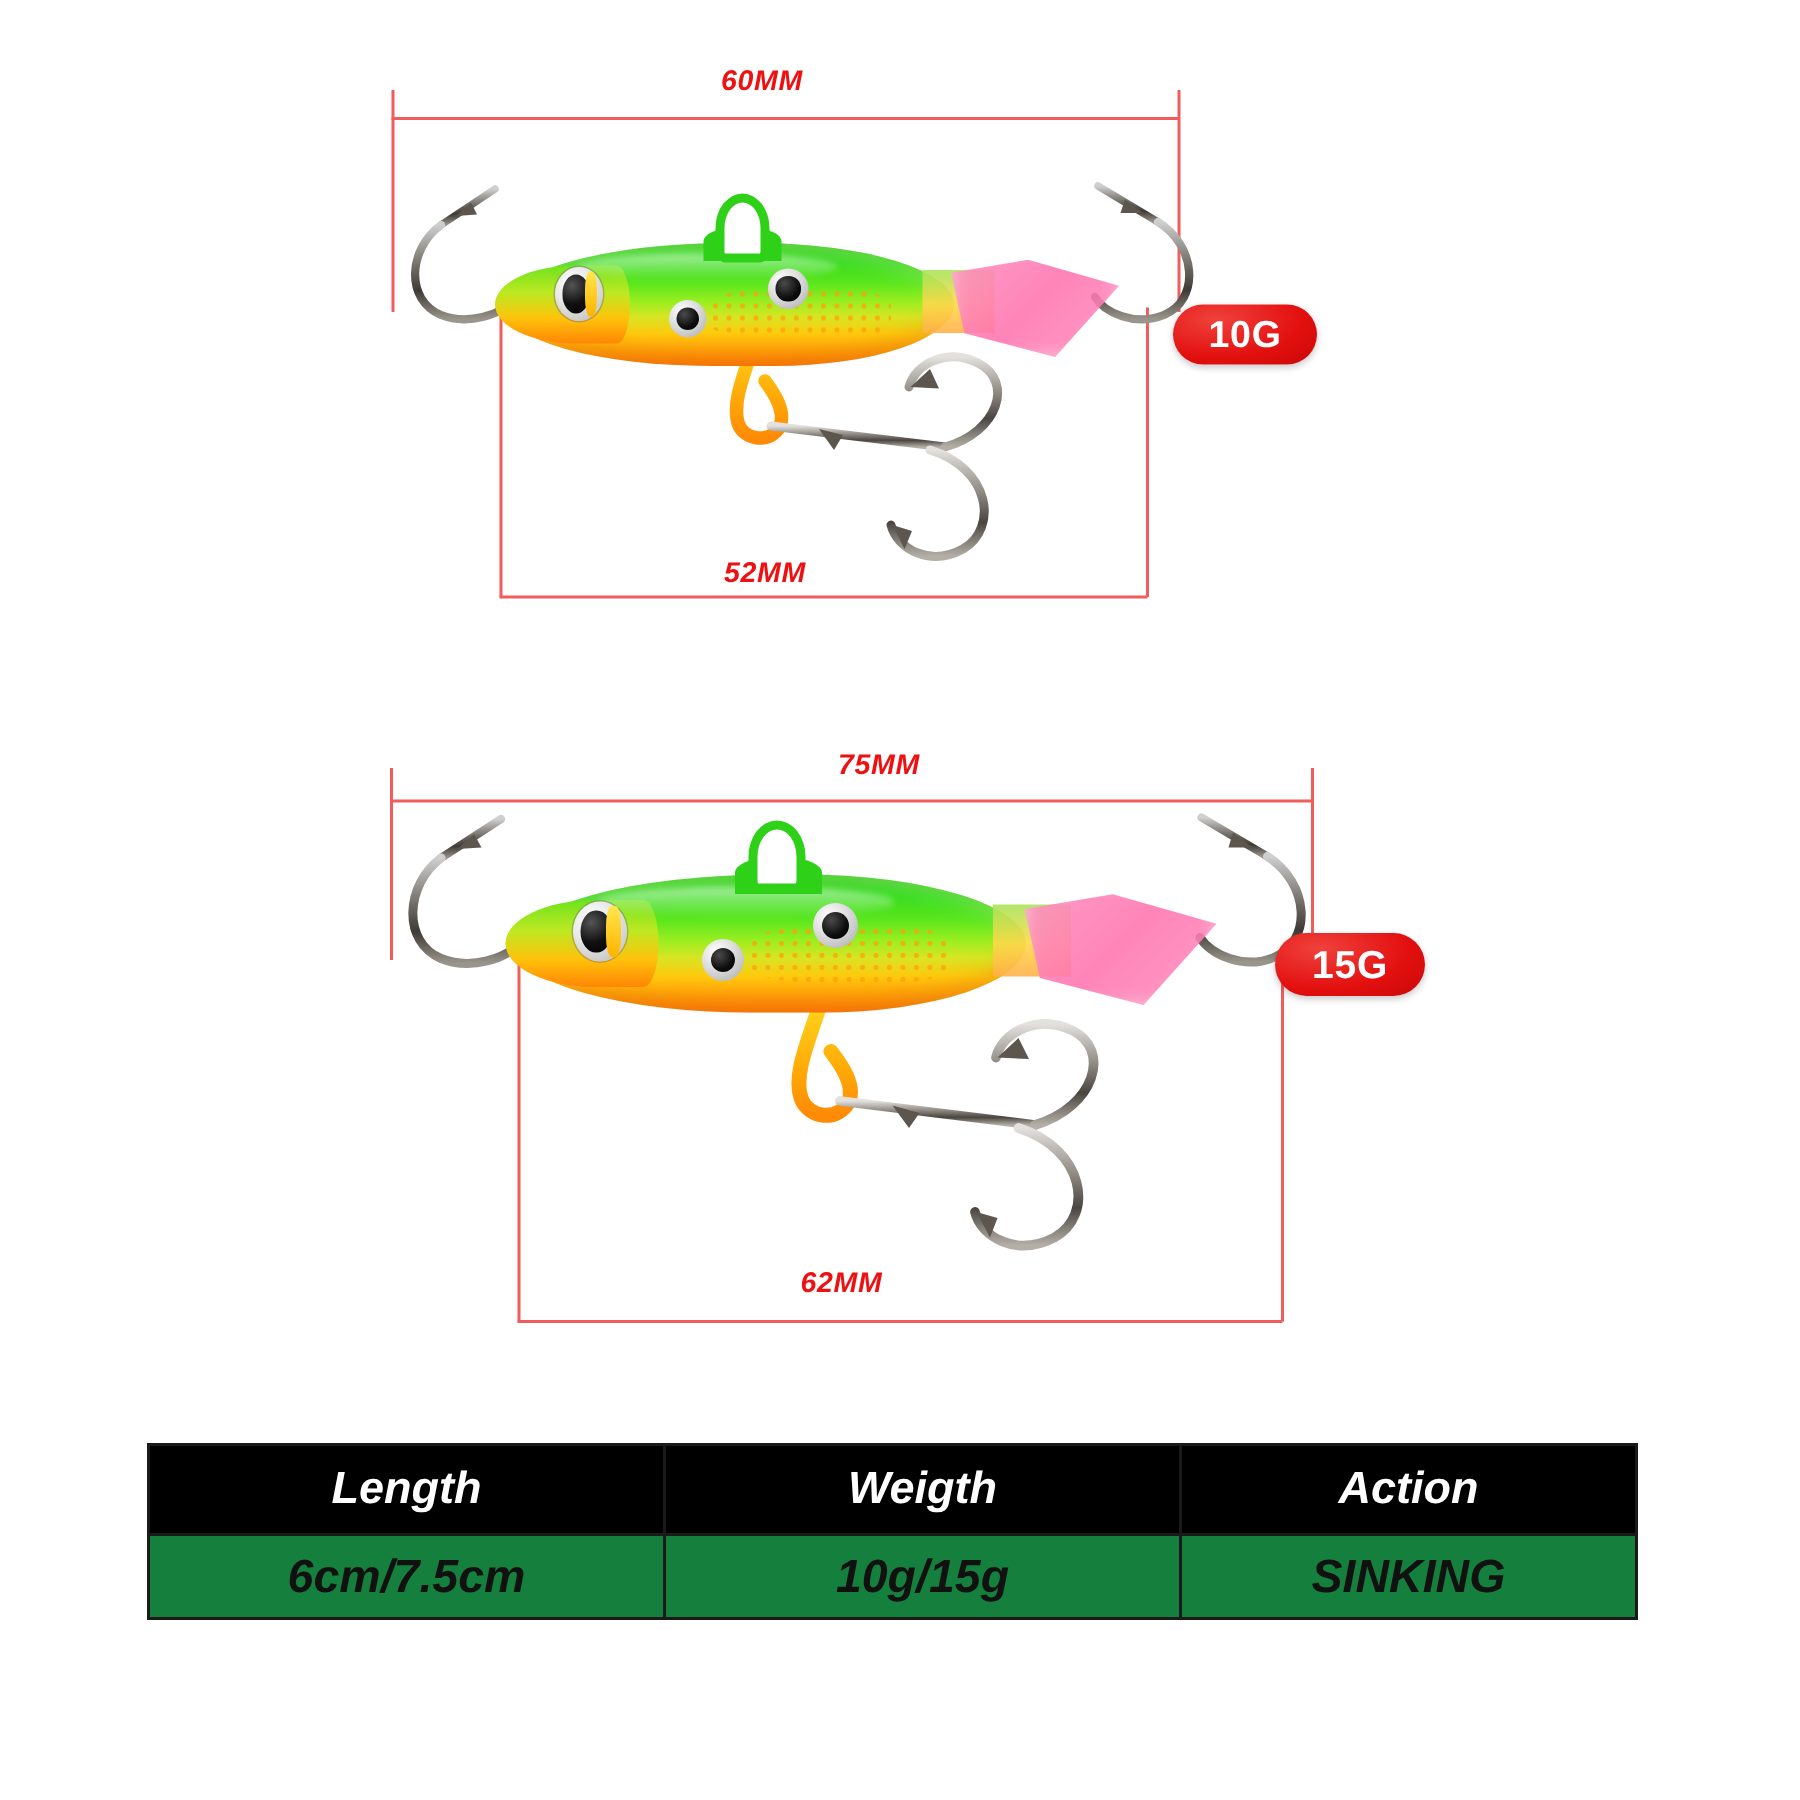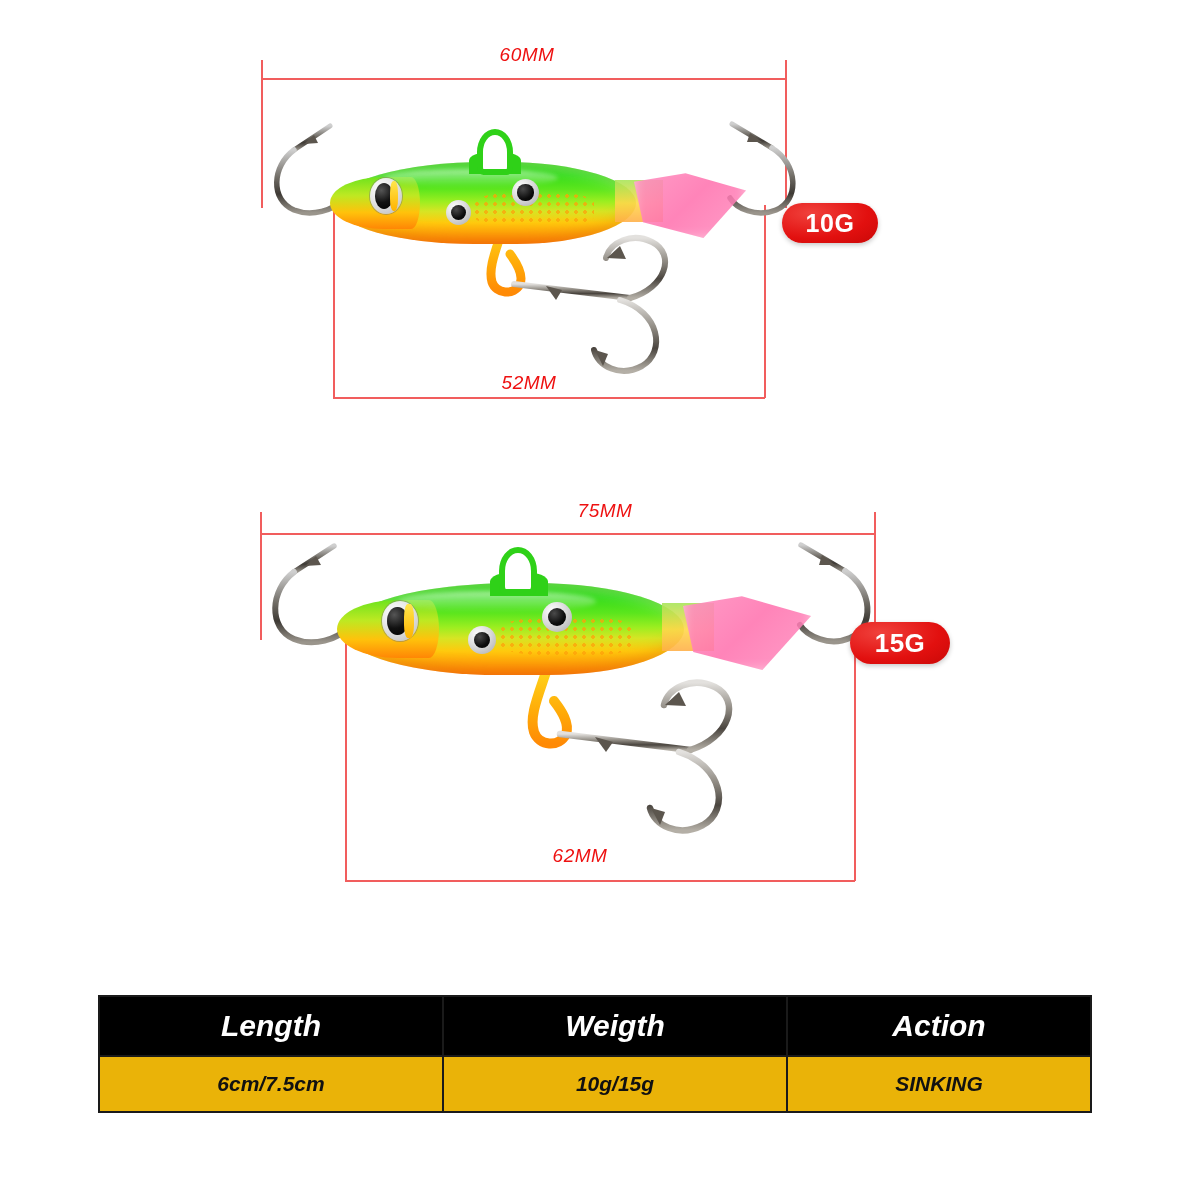--- a/index.html
+++ b/index.html
@@ -12,27 +12,26 @@
   }
   .stage{position:absolute;left:0;top:0;width:1200px;height:1200px;}
 
   
   .dim-line{position:absolute;background:#f15d5d;}
   .dim-h{height:1.6px;}
   .dim-v{width:1.6px;}
   .dim-label{
     position:absolute;
     color:#ee1111;
-    font-weight:normal;
+    font-weight:bold;
     font-style:italic;
     letter-spacing:.5px;
     white-space:nowrap;
     font-size:19px;
     transform:translateX(-50%);
-    margin-left:19px;
   }
 
   
   .badge{
     position:absolute;
     display:flex;align-items:center;justify-content:center;
     border-radius:999px;
     background:radial-gradient(ellipse at 30% 25%, #f0413c 0%, #e2100f 60%, #c90807 100%);
     box-shadow:0 2px 5px rgba(0,0,0,.22);
     color:#fff;font-weight:bold;
@@ -127,35 +126,34 @@
   }
   
   .hook{position:absolute;}
   .hook svg{display:block;overflow:visible;}
 
   
   .spec-table{
     position:absolute;
     border-collapse:collapse;
     table-layout:fixed;
-    margin-top:33px;
   }
   .spec-table th,.spec-table td{
     border:2px solid #1a1a1a;
     text-align:center;
     font-style:italic;
     font-weight:bold;
   }
   .spec-table th{
     background:#000000;color:#ffffff;
     font-size:30px;height:56px;
   }
   .spec-table td{
-    background:#eab308;color:#111111;
-    font-size:21px;height:52px;font-style:italic;
+    background:#15803d;color:#111111;
+    font-size:31px;height:52px;font-style:italic;
   }
 </style>
 </head>
 <body>
 
 <div class="stage">
 
   <div>
 
     <div class="dim-line dim-h" style="left:261px;top:78px;width:525px;"></div>

